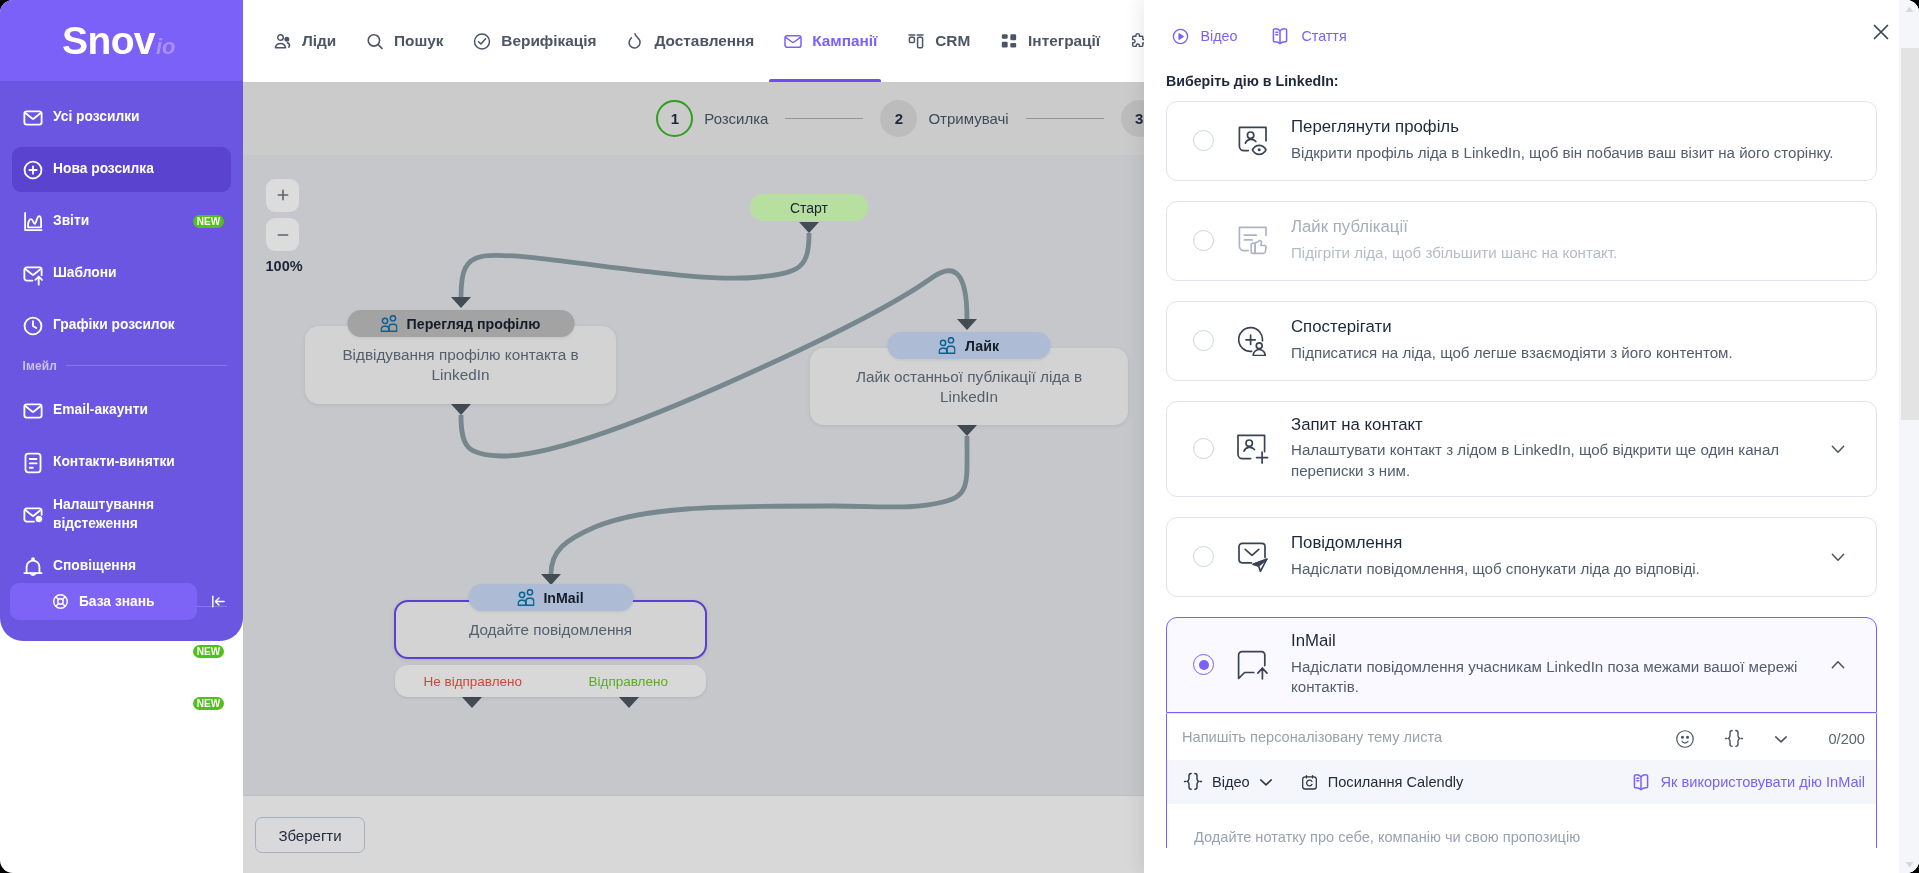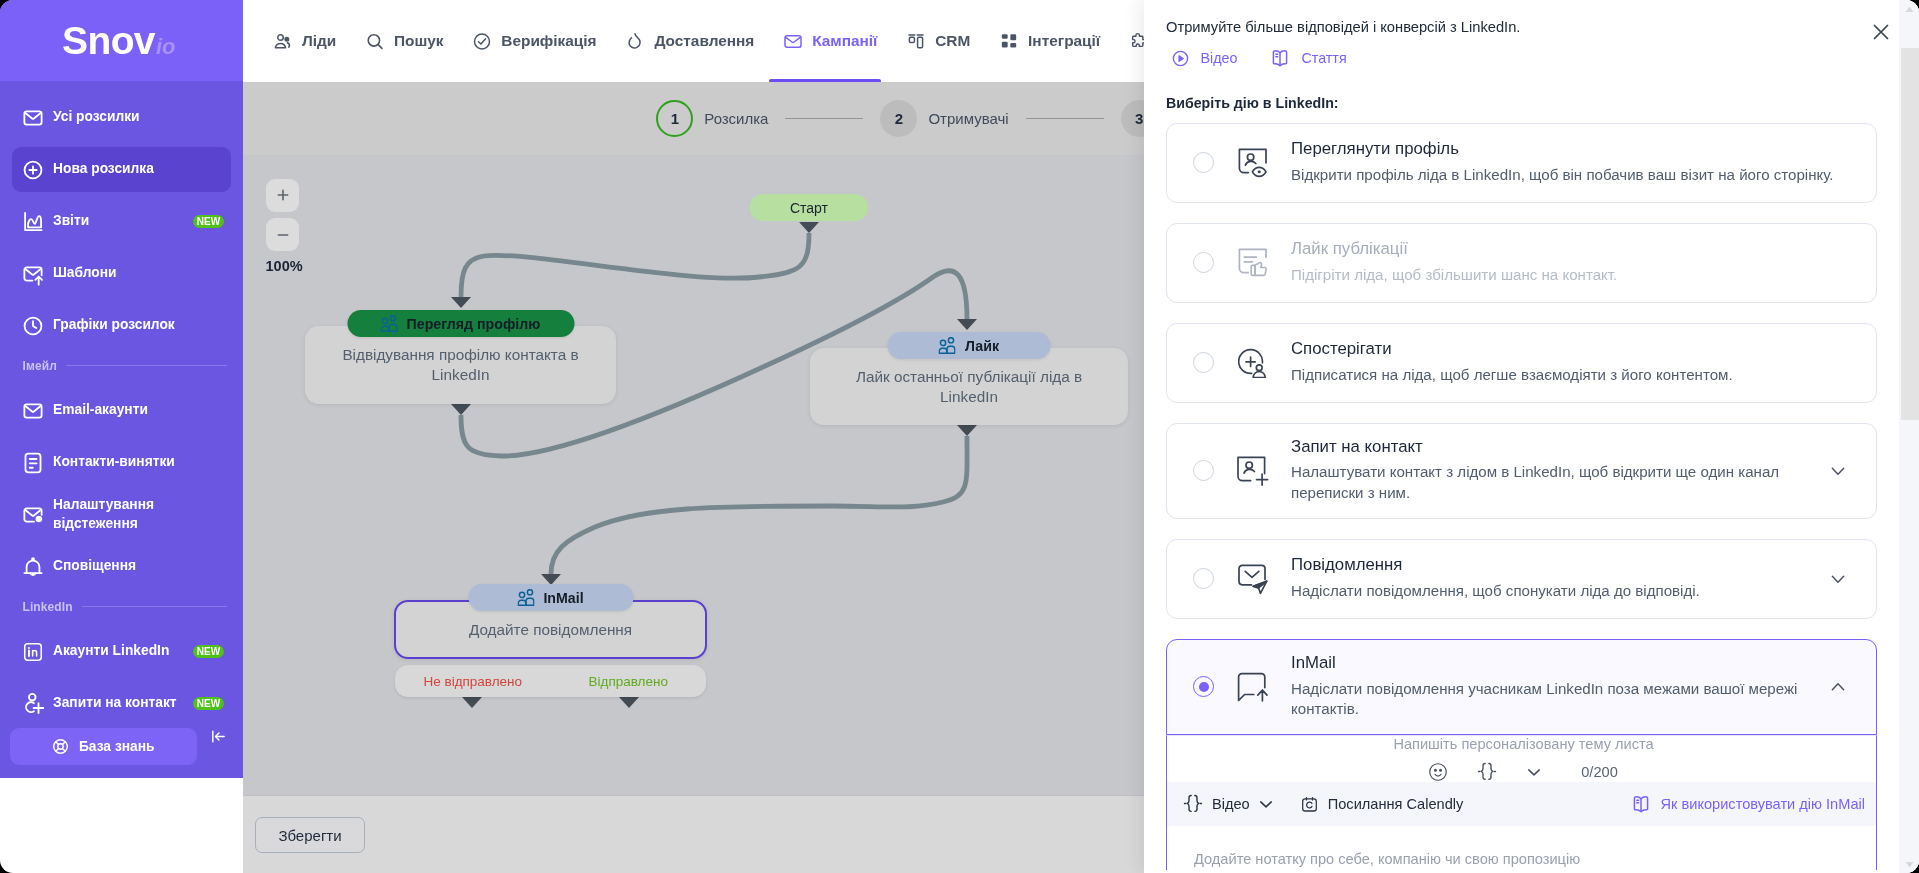--- a/index.html
+++ b/index.html
@@ -1,36 +1,36 @@
 <!DOCTYPE html>
 <html><head>
 <meta charset="utf-8">
 <style>
   *{box-sizing:border-box;margin:0;padding:0;}
   html,body{width:1919px;height:873px;overflow:hidden;background:#000;}
   body{font-family:"Liberation Sans",sans-serif;-webkit-font-smoothing:antialiased;}
   #root{position:absolute;left:0;top:0;width:1919px;height:873px;background:#fff;border-radius:13px;overflow:hidden;}
 
   
-  .sidebar{position:absolute;left:0;top:0;width:243px;height:778px;background:#6a56e0;}
+  .sidebar{position:absolute;left:0;top:0;width:243px;height:641px;background:#6a56e0;border-radius:23px;}
   .logo-area{height:81px;background:#7b61f8;display:flex;align-items:flex-end;padding-left:62px;padding-bottom:21px;}
   .logo-text{font-size:39px;font-weight:bold;color:#fff;letter-spacing:-0.6px;line-height:1;}
   .logo-io{font-size:22px;font-style:italic;font-weight:bold;color:#a690fb;margin-left:1px;letter-spacing:0;}
   .nav-list{padding:14px 12px 0 12px;}
   .nav-item{display:flex;align-items:center;height:45px;border-radius:9px;padding-left:9.5px;position:relative;margin-bottom:7px;}
   .nav-item.active{background:#5a43cf;}
   .nav-ico{width:22px;height:22px;flex:0 0 22px;margin-right:9.5px;display:flex;align-items:center;justify-content:center;}
   .nav-ico svg{display:block;width:22px;height:22px;}
   .nav-label{font-size:13.8px;font-weight:bold;color:#fff;line-height:1.35;white-space:nowrap;}
   .nav-item-2l .nav-label{white-space:normal;width:120px;}
   .badge-new{background:#4fc11a;color:#fff;font-size:10px;font-weight:bold;border-radius:7px;height:13px;display:flex;align-items:center;justify-content:center;width:31px;letter-spacing:.1px;position:absolute;left:181px;line-height:1;padding-top:1px;}
   .nav-sep{display:flex;align-items:center;gap:9px;padding:0 4px 0 10.5px;height:23px;margin-bottom:11px;margin-top:-1px;}
   .nav-sep span{font-size:12px;font-weight:bold;color:#cbc0f4;letter-spacing:.1px;}
   .nav-sep i{flex:1;height:1px;background:#8a78ea;display:block;}
-  .sb-bottom{position:absolute;left:0;bottom:0;width:243px;padding:0 16px 13px 9.5px;display:flex;align-items:flex-start;gap:13px;}
+  .sb-bottom{position:absolute;left:0;bottom:8px;width:243px;padding:0 16px 13px 9.5px;display:flex;align-items:center;gap:13px;}
   .kb-btn{width:189px;height:37px;background:#7d64f7;border-radius:9px;display:flex;align-items:center;justify-content:center;gap:10px;}
   .kb-btn span{font-size:13.8px;font-weight:bold;color:#fff;}
   .collapse-btn{width:17px;height:17px;display:flex;align-items:center;justify-content:center;}
 
   
   .topnav{position:absolute;left:243px;top:0;right:0;height:82px;background:#fff;display:flex;align-items:center;padding-left:15.5px;}
   .tn-item{display:flex;align-items:center;gap:9px;height:82px;padding:0 14.4px;position:relative;}
   .tn-item .lbl{font-size:15.4px;font-weight:bold;color:#4b5565;white-space:nowrap;}
   .tn-item.active .lbl{color:#7b61f8;}
   .tn-item.active::after{content:"";position:absolute;left:0.5px;right:11px;bottom:0;height:3px;background:#6c4df6;border-radius:2px 2px 0 0;}
@@ -86,21 +86,21 @@
   .radio{width:21px;height:21px;border-radius:50%;border:1.3px solid #ccd3de;flex:0 0 21px;margin-right:24px;}
   .radio.on{border:1.5px solid #7b61f8;display:flex;align-items:center;justify-content:center;}
   .radio.on::after{content:"";width:10px;height:10px;border-radius:50%;background:#7b61f8;}
   .opt-ico{width:30px;height:30px;flex:0 0 30px;margin-right:23px;display:flex;align-items:center;justify-content:center;}
   .opt-txt{flex:1;display:block;}
   .opt-h{display:block;font-size:16.8px;font-weight:normal;color:#1d283a;margin-bottom:6px;line-height:1.1;}
   .opt-d{display:block;font-size:15.1px;color:#525d6d;line-height:1.35;max-width:560px;}
   .opt.dim .opt-h{color:#a6aebb;font-weight:normal;}
   .opt.dim .opt-d{color:#b5bcc7;}
   .chev{width:16px;height:16px;margin-left:14px;margin-right:10px;flex:0 0 16px;display:flex;align-items:center;justify-content:center;}
-  .subject-row{border-left:1px solid #7b61f8;border-right:1px solid #7b61f8;border-top:1px solid #e7e4f7;background:#fff;display:flex;align-items:center;height:47px;padding:0 11px 0 15px;width:711px;flex-direction:column;}
+  .subject-row{border-left:1px solid #7b61f8;border-right:1px solid #7b61f8;border-top:1px solid #e7e4f7;background:#fff;display:flex;align-items:center;height:47px;padding:0 11px 0 15px;width:711px;}
   .subject-row .ph{font-size:14.6px;color:#9aa1ae;flex:1;}
   .subject-tools{display:flex;align-items:center;gap:30px;margin-top:3px;}
   .cnt{font-size:14.6px;color:#5b6472;margin-left:10px;}
   .toolbar-row{border-left:1px solid #7b61f8;border-right:1px solid #7b61f8;background:#f4f6fb;display:flex;align-items:center;height:44px;padding:0 11px 0 16px;gap:27px;width:711px;}
   .tb-item{display:flex;align-items:center;gap:9px;}
   .tb-item span{font-size:14.6px;color:#222c3a;}
   .tb-right{margin-left:auto;display:flex;align-items:center;gap:10px;}
   .tb-right span{font-size:14.6px;color:#7b61f8;}
   .body-row{border-left:1px solid #7b61f8;border-right:1px solid #7b61f8;background:#fff;height:44px;padding:24px 6px 0 27px;width:711px;}
   .body-row .ph{font-size:14.6px;color:#9aa1ae;}
@@ -247,21 +247,21 @@
     </div>
 
     <div class="start-pill" style="left:507px;top:39px;width:118px;">
       <span>Старт</span>
     </div>
 
     <div class="node" style="left:62px;top:171px;width:311px;height:78px;">
       <div class="node-body">
         <span class="t">Відвідування профілю контакта в LinkedIn</span>
       </div>
-      <div class="node-pill" style="width:227px;background:#15803d;">
+      <div class="node-pill" style="width:227px;background:#a3a3a3;">
         <svg width="17" height="17" viewBox="0 0 24 24" fill="none" stroke="#0a6196" stroke-width="2.1" stroke-linecap="round" stroke-linejoin="round">
               <circle cx="6.4" cy="8.4" r="3.7"></circle>
               <circle cx="17.6" cy="4.6" r="3.7"></circle>
               <path d="M0.9 22.8v-2.4a4.4 4.4 0 0 1 4.4-4.4h2.2a4.4 4.4 0 0 1 4.4 4.4v2.4z"></path>
               <path d="M11.9 22.8v-5.5a4.4 4.4 0 0 1 4.4-4.4h2.4a4.4 4.4 0 0 1 4.4 4.4v5.5z"></path>
             </svg>
         <span class="t">Перегляд профілю</span>
       </div>
     </div>
 
@@ -448,21 +448,20 @@
             <path d="M4 4.5v15"></path>
             <path d="M20 12H8.2"></path>
             <path d="M12.6 7.2 7.8 12l4.8 4.8"></path>
           </svg>
     </div>
   </div>
 </div>
 
 <div class="panel">
   <div class="panel-top">
-    <div class="panel-title">Отримуйте більше відповідей і конверсій з LinkedIn.</div>
     <div class="panel-links">
       <a class="plink">
         <svg width="19" height="19" viewBox="0 0 24 24" fill="none" stroke="#7b61f8" stroke-width="1.7">
               <circle cx="12" cy="12" r="9"></circle>
               <path d="M10.2 8.6l5.2 3.4-5.2 3.4z" fill="#7b61f8" stroke-linejoin="round"></path>
             </svg>
         <span>Відео</span>
       </a>
       <a class="plink">
         <svg width="20" height="20" viewBox="0 0 24 24" fill="none" stroke="#7b61f8" stroke-width="1.8" stroke-linecap="round" stroke-linejoin="round" style="display:block">

